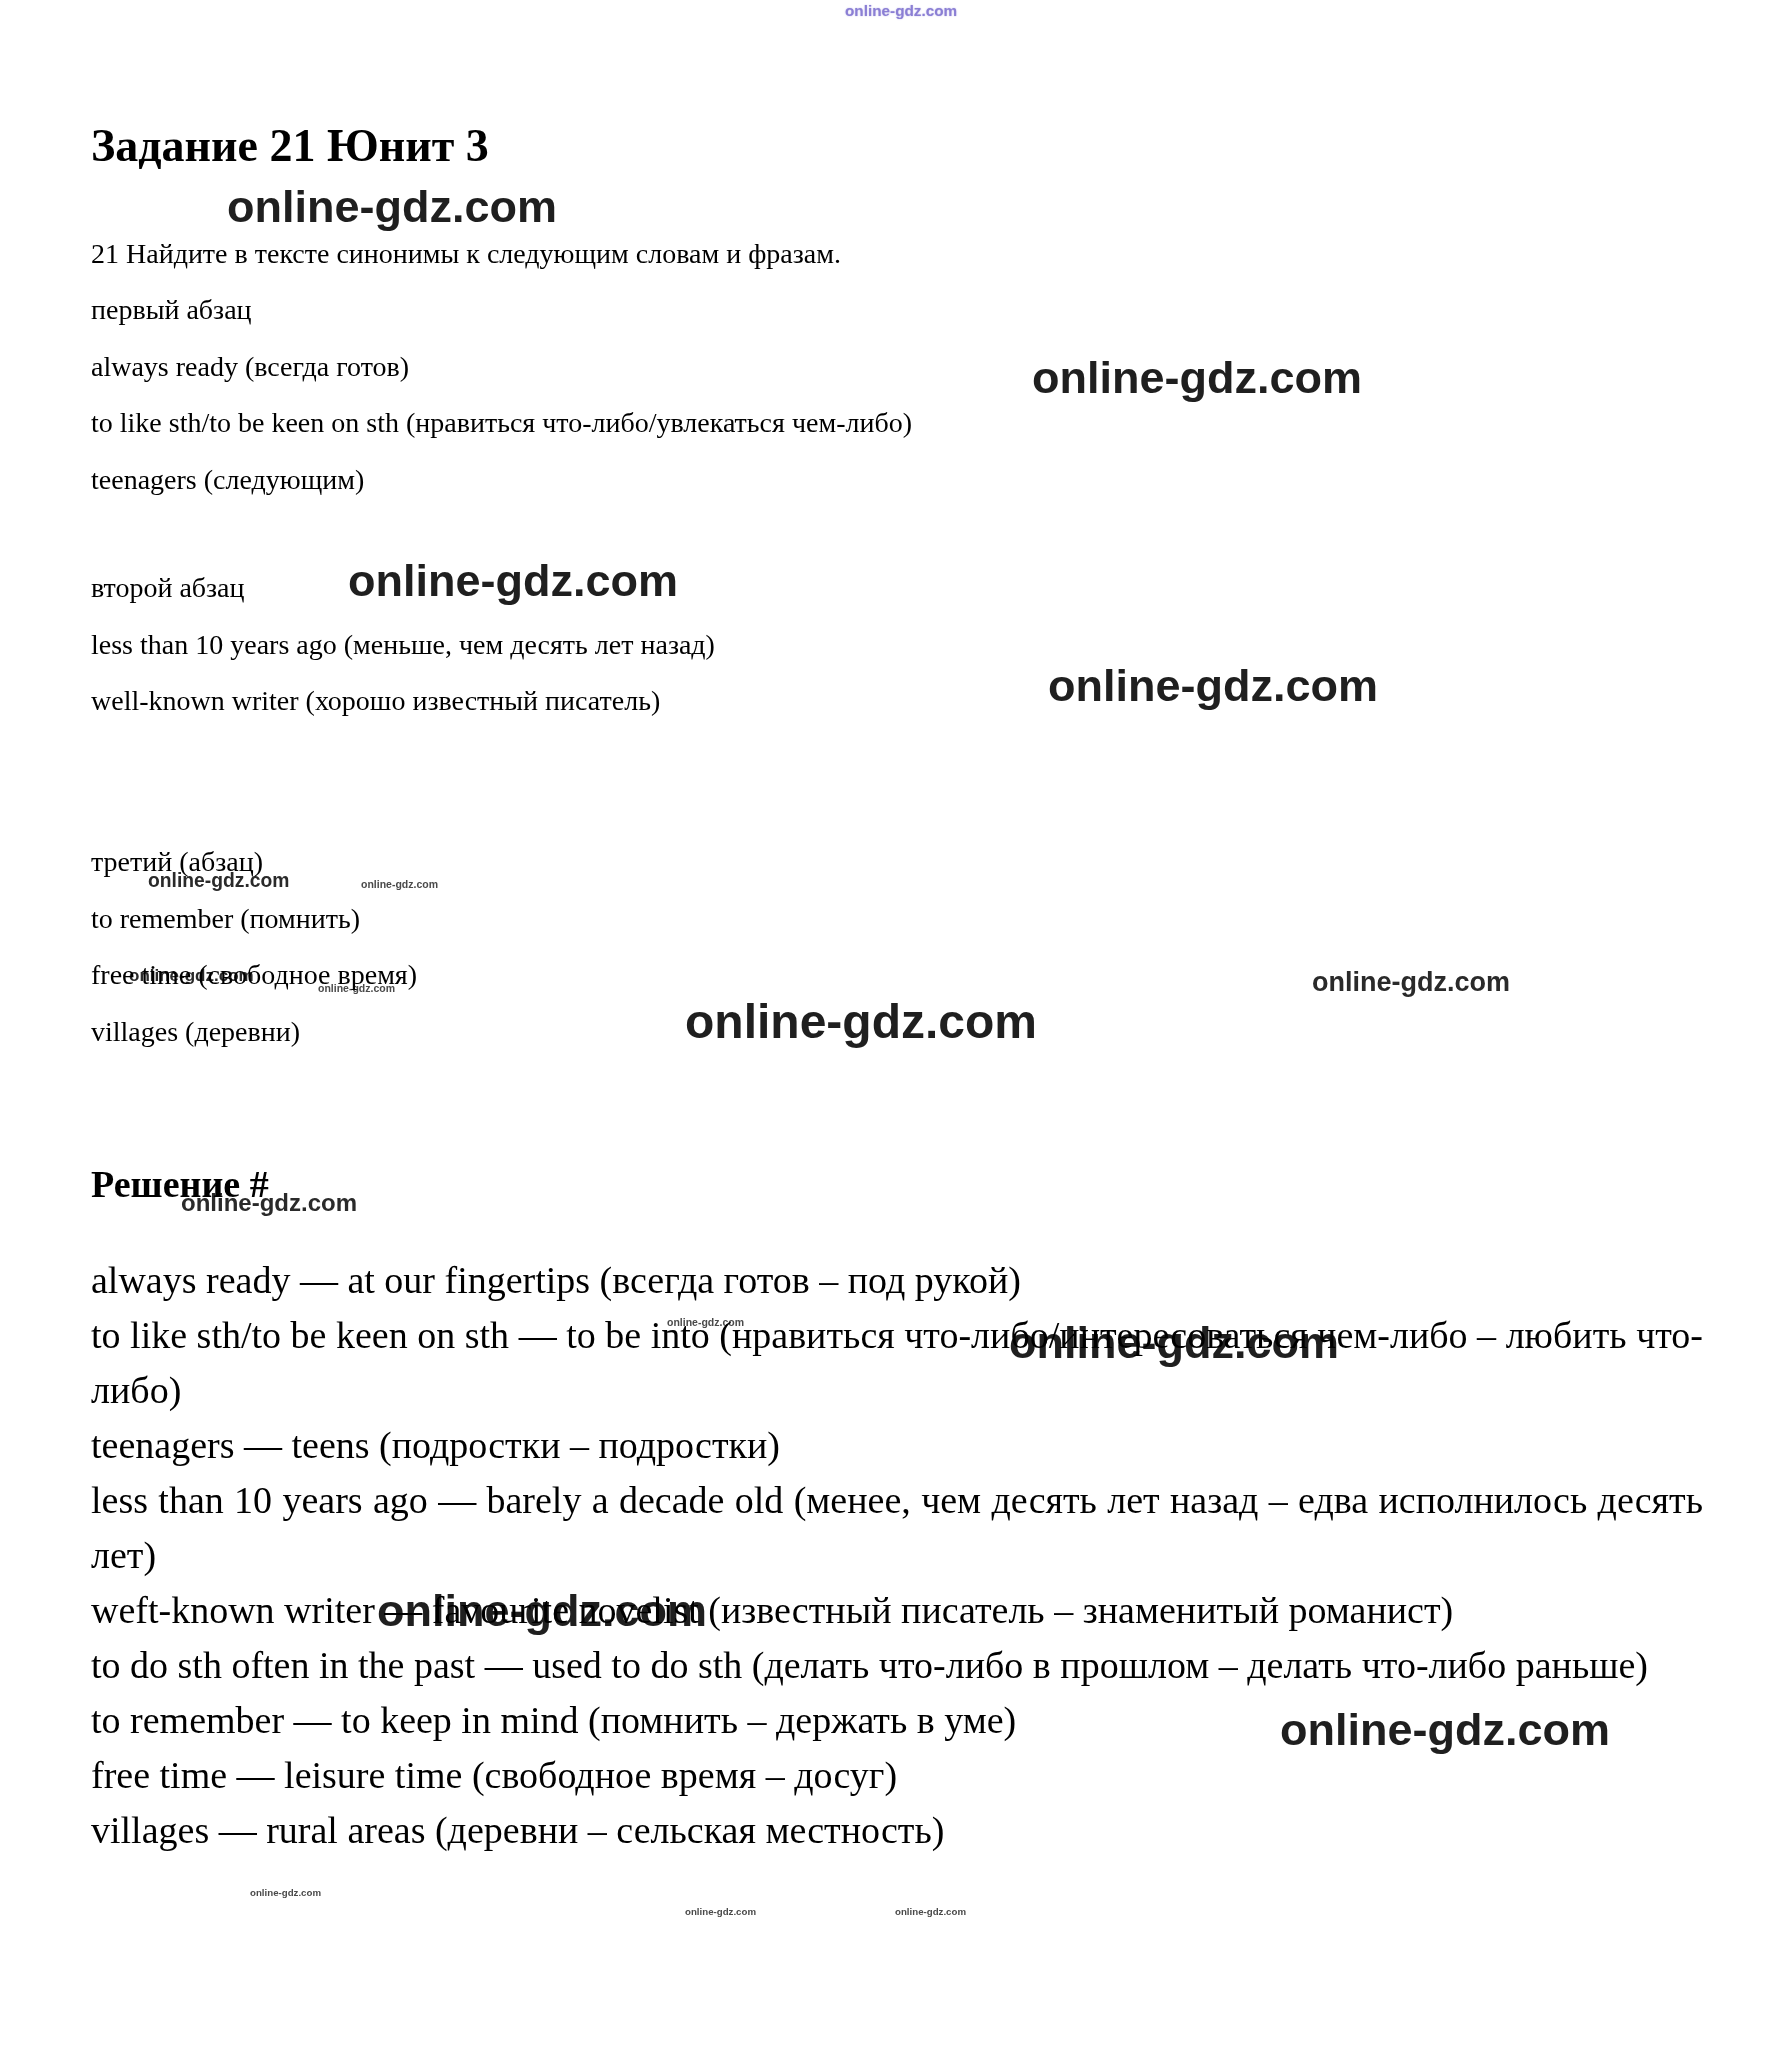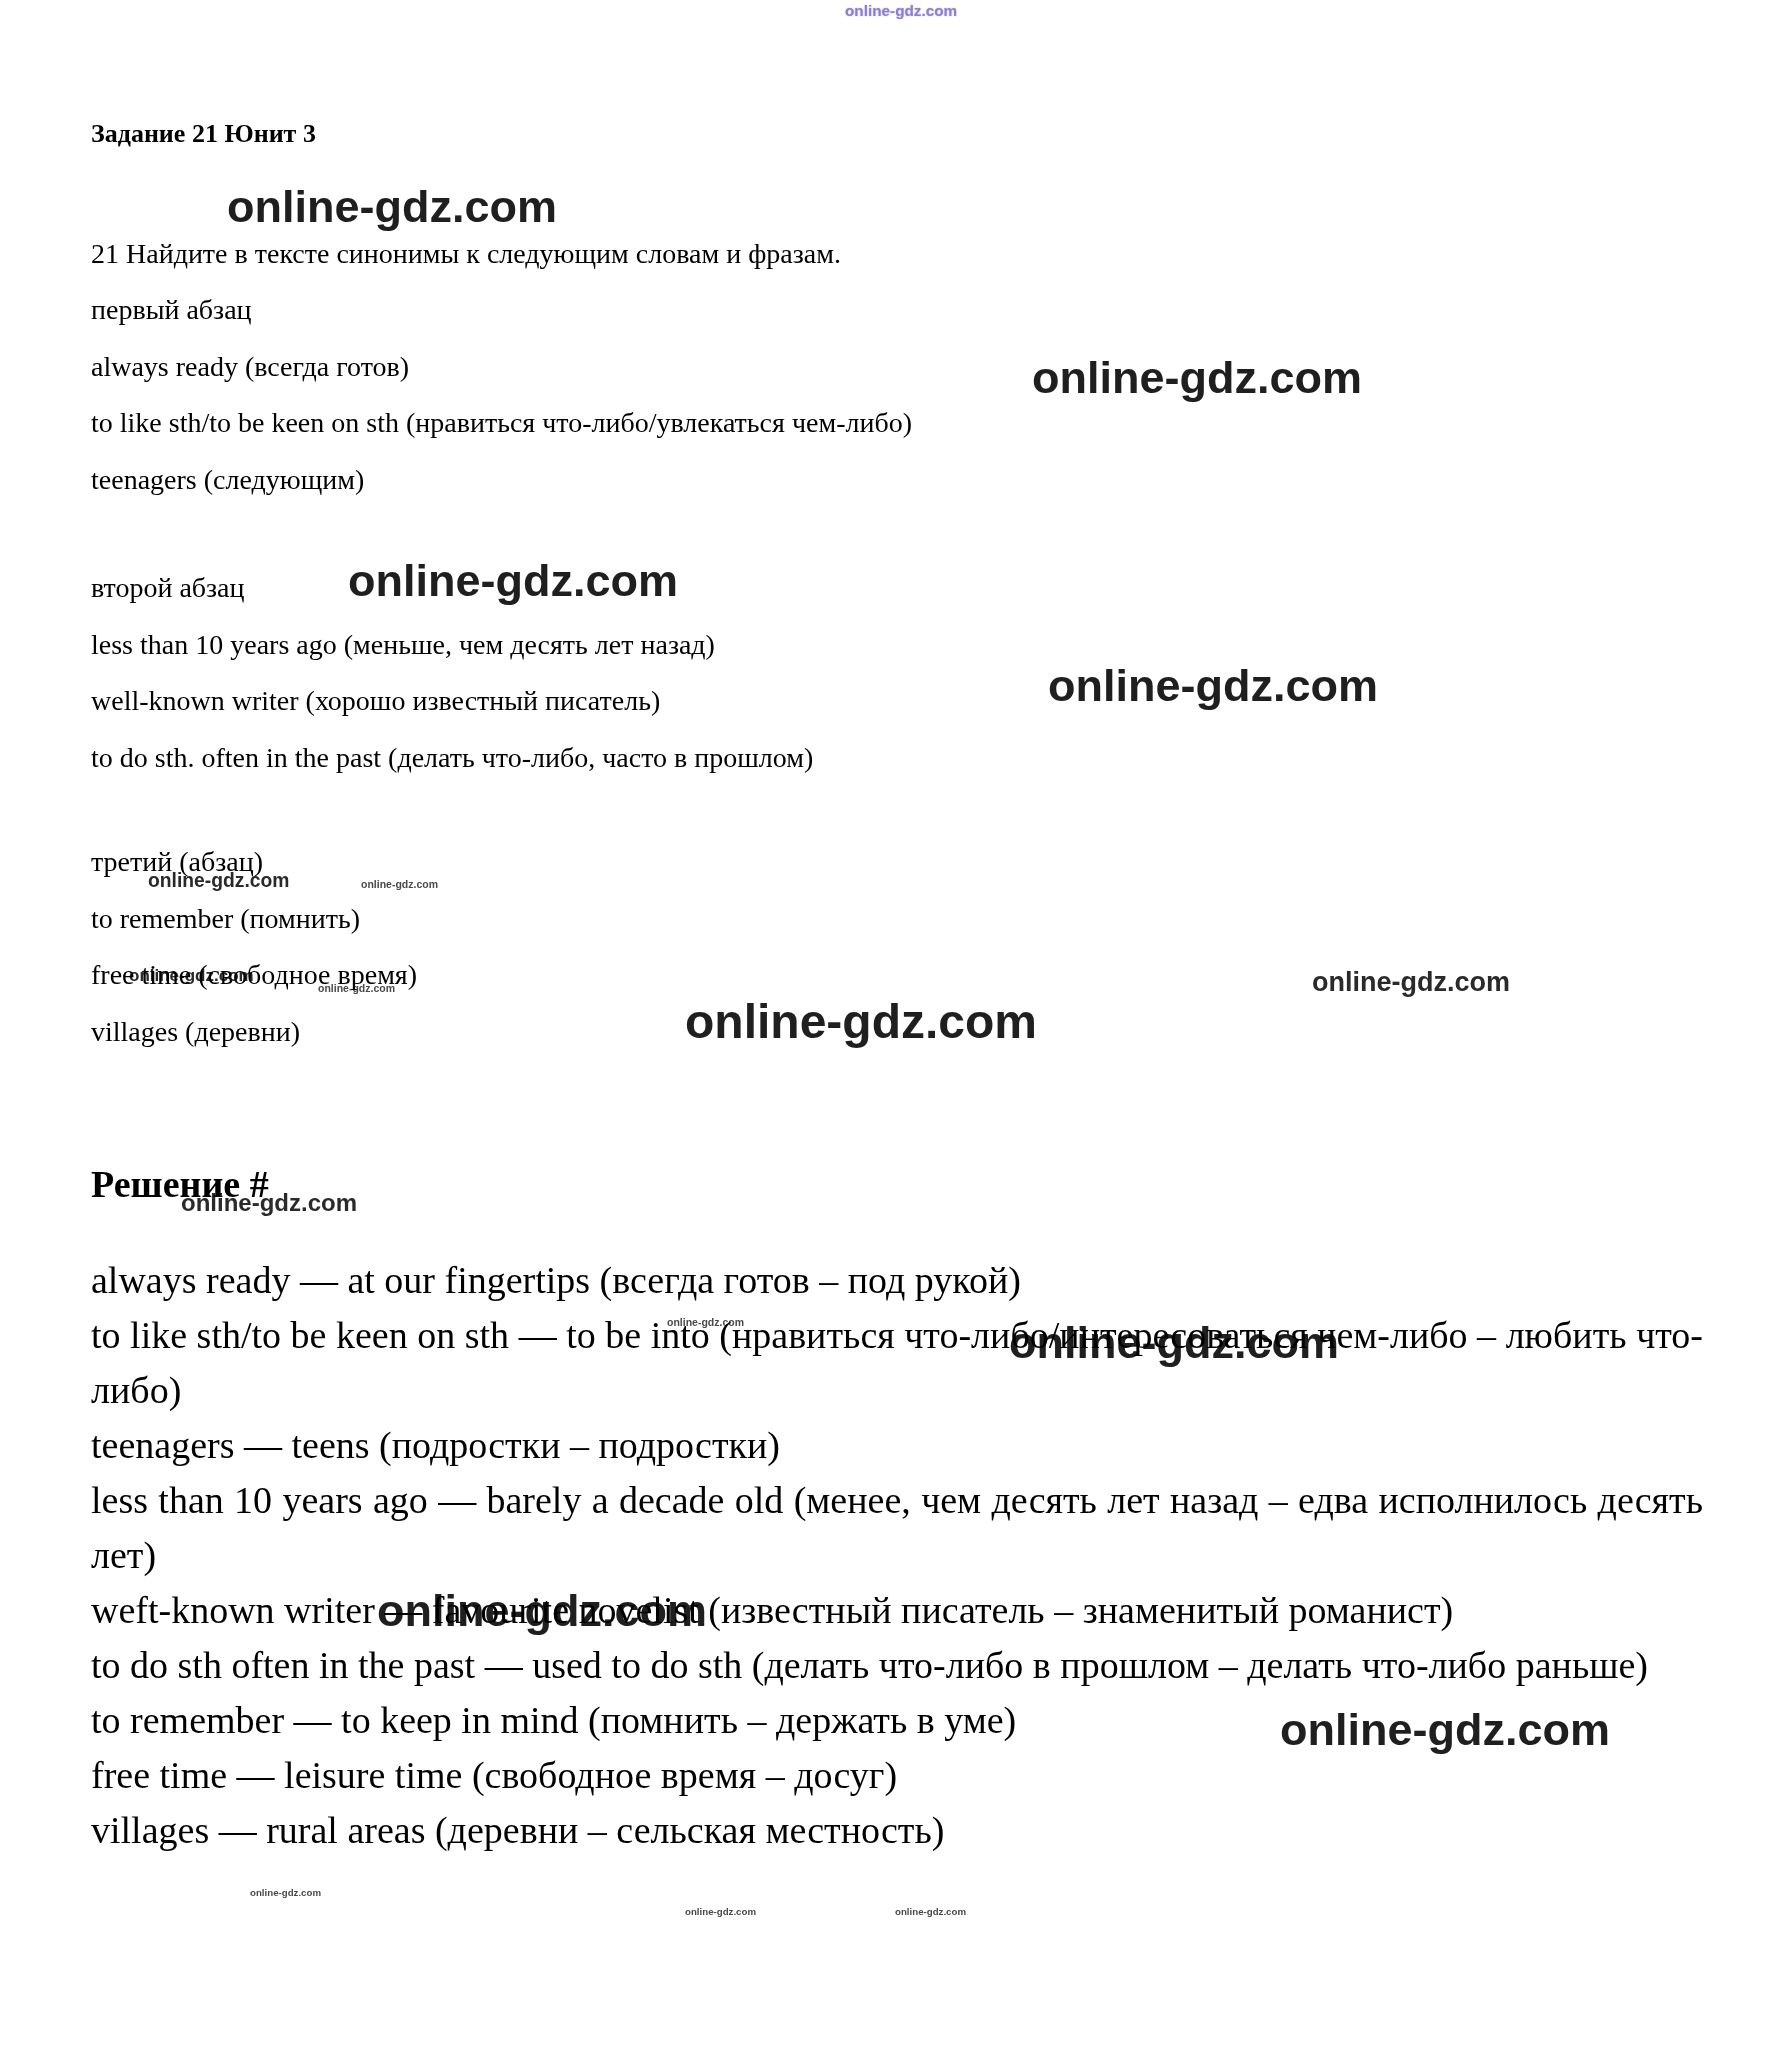--- a/index.html
+++ b/index.html
@@ -10,21 +10,21 @@
     height: 2057px;
     background: #ffffff;
     font-family: "Liberation Serif", serif;
     color: #000000;
     overflow: hidden;
   }
   .title {
     position: absolute;
     left: 91px;
     top: 119px;
-    font-size: 26px;
+    font-size: 46px;
     font-weight: bold;
     white-space: nowrap;
   }
   .line {
     position: absolute;
     left: 91px;
     font-size: 28px;
     white-space: nowrap;
   }
   .sol-heading {
@@ -87,21 +87,20 @@
   <p class="line" style="top:238px;">21 Найдите в тексте синонимы к следующим словам и фразам.</p>
 
   <p class="line" style="top:294px;">первый абзац</p>
   <p class="line" style="top:351px;">always ready (всегда готов)</p>
   <p class="line" style="top:407px;">to like sth/to be keen on sth (нравиться что-либо/увлекаться чем-либо)</p>
   <p class="line" style="top:464px;">teenagers (следующим)</p>
 
   <p class="line" style="top:572px;">второй абзац</p>
   <p class="line" style="top:629px;">less than 10 years ago (меньше, чем десять лет назад)</p>
   <p class="line" style="top:685px;">well-known writer (хорошо известный писатель)</p>
-  <p class="line" style="top:742px;">to do sth. often in the past (делать что-либо, часто в прошлом)</p>
 
   <p class="line" style="top:846px;">третий (абзац)</p>
   <p class="line" style="top:903px;">to remember (помнить)</p>
   <p class="line" style="top:959px;">free time (свободное время)</p>
   <p class="line" style="top:1016px;">villages (деревни)</p>
 
   <h2 class="sol-heading">Решение #</h2>
 
   <div class="sol">
     <p>always ready — at our fingertips (всегда готов – под рукой)</p>

